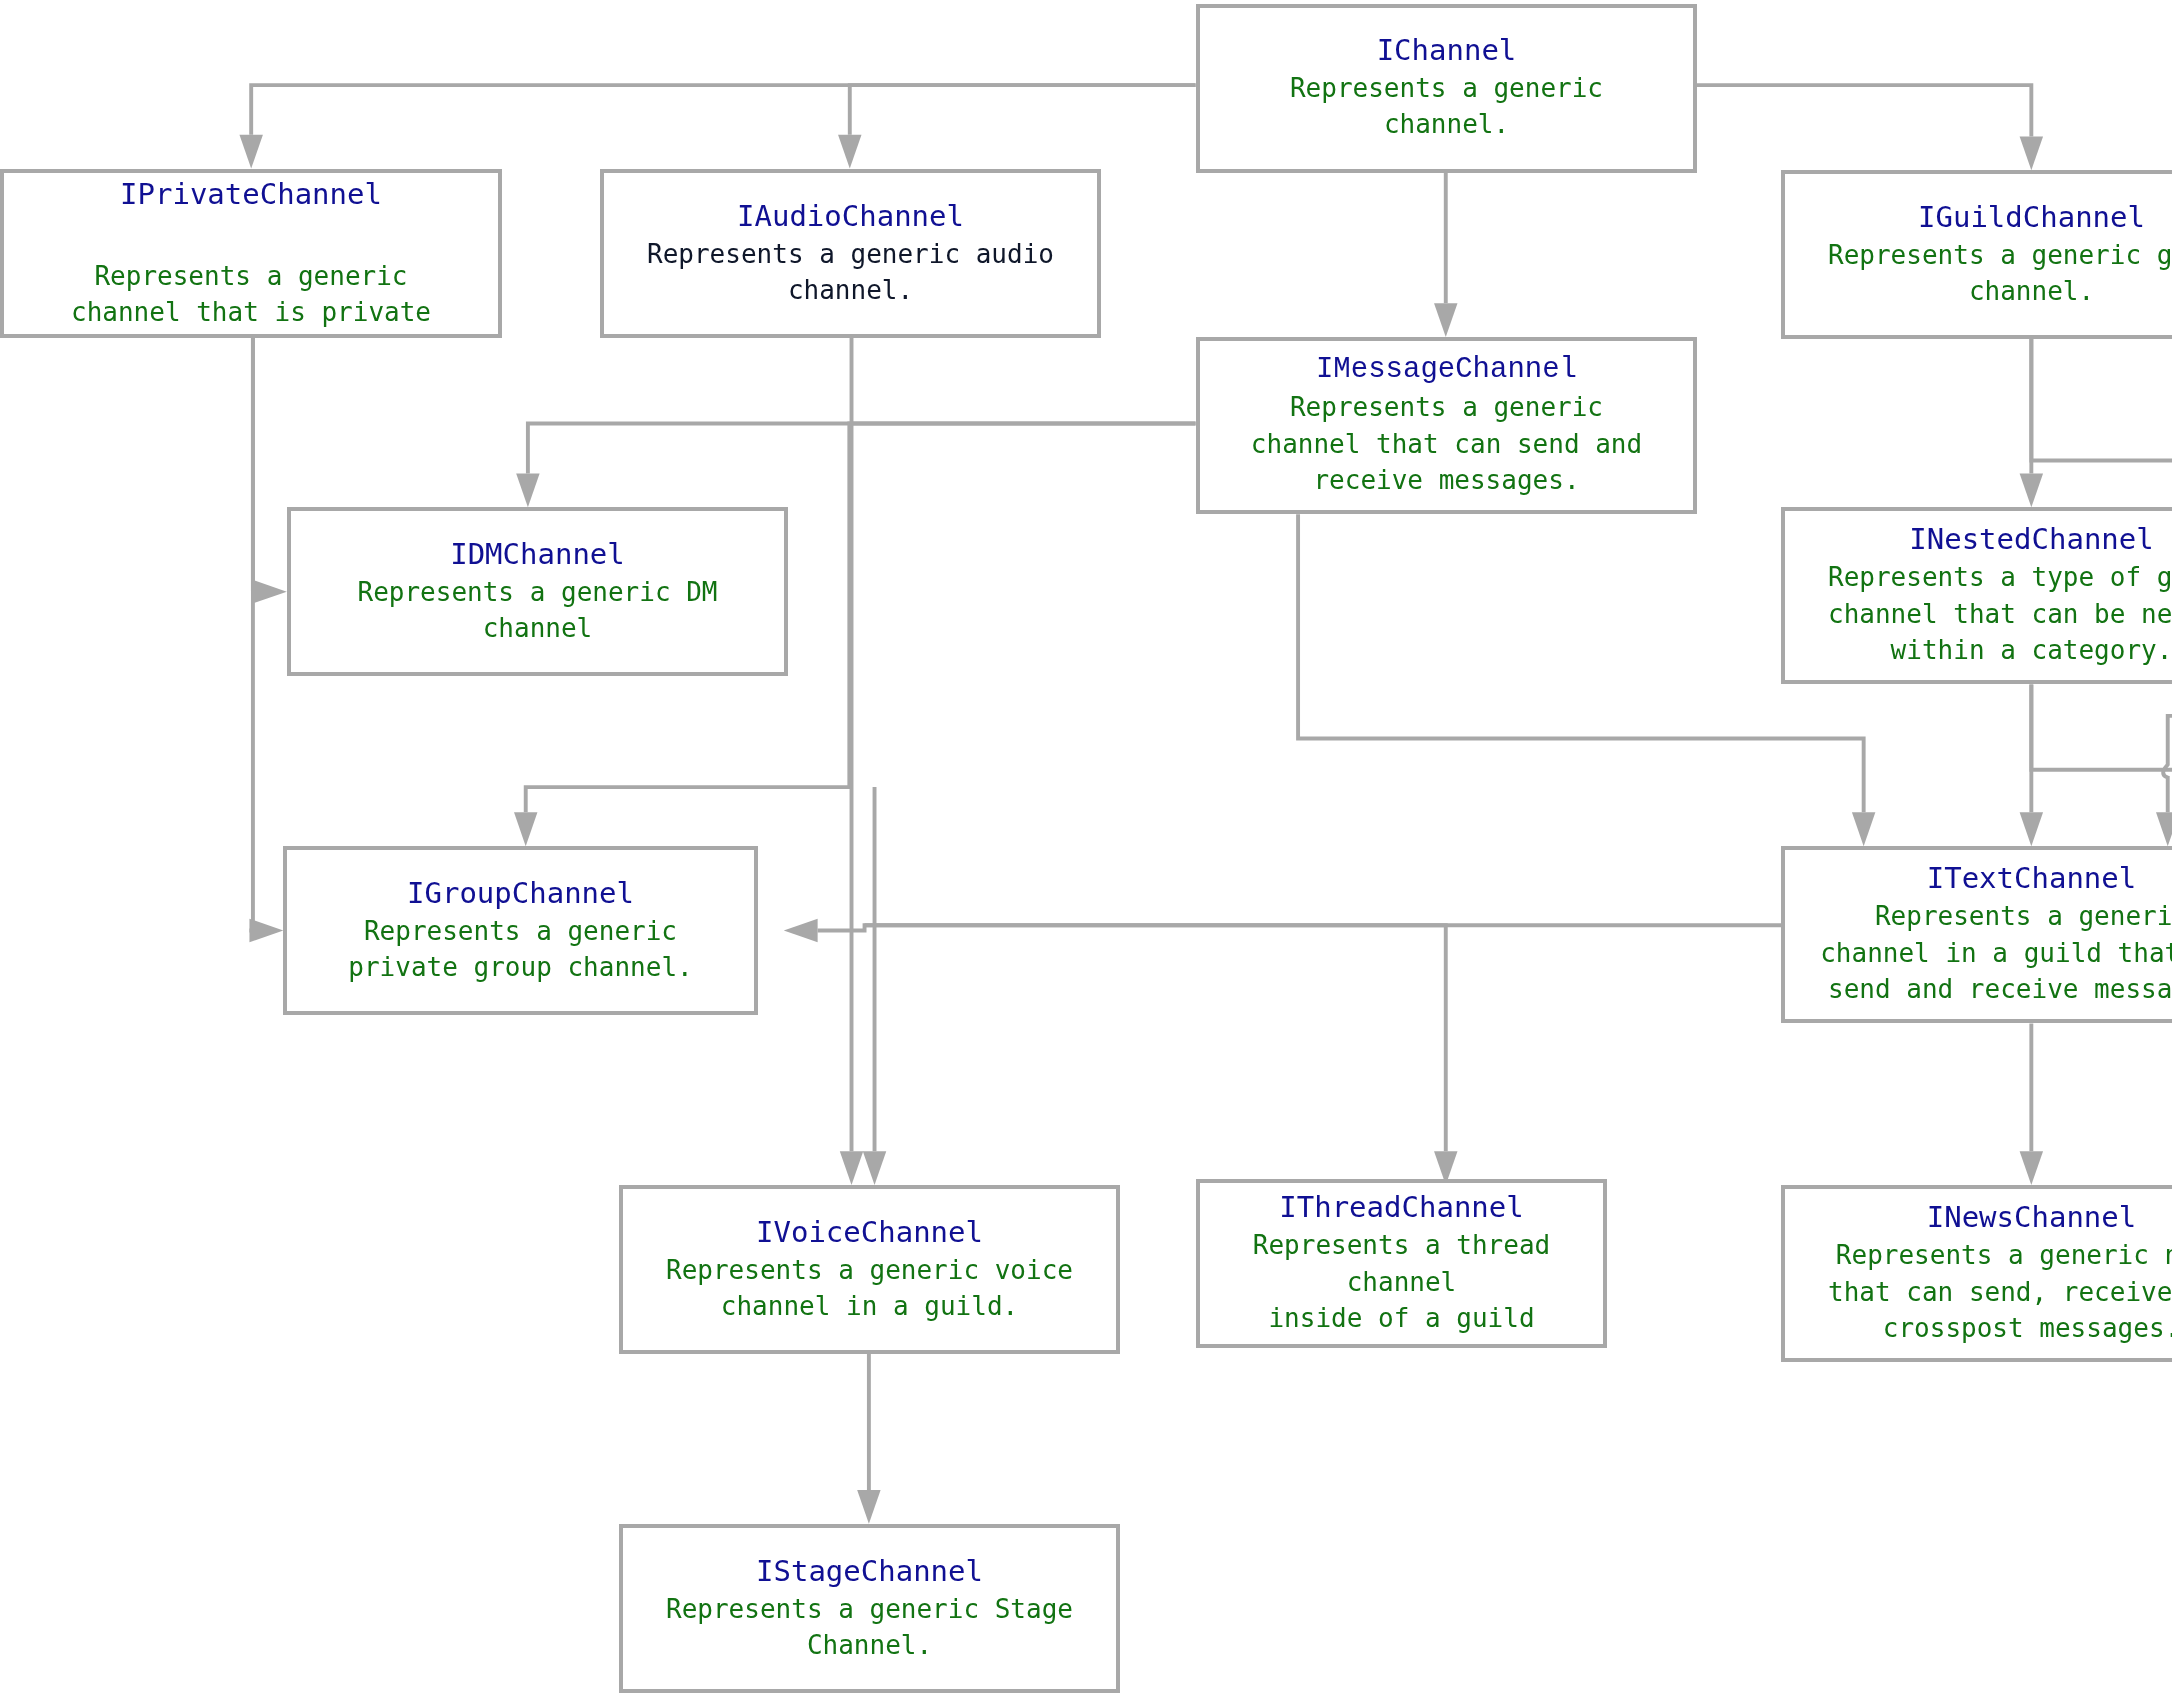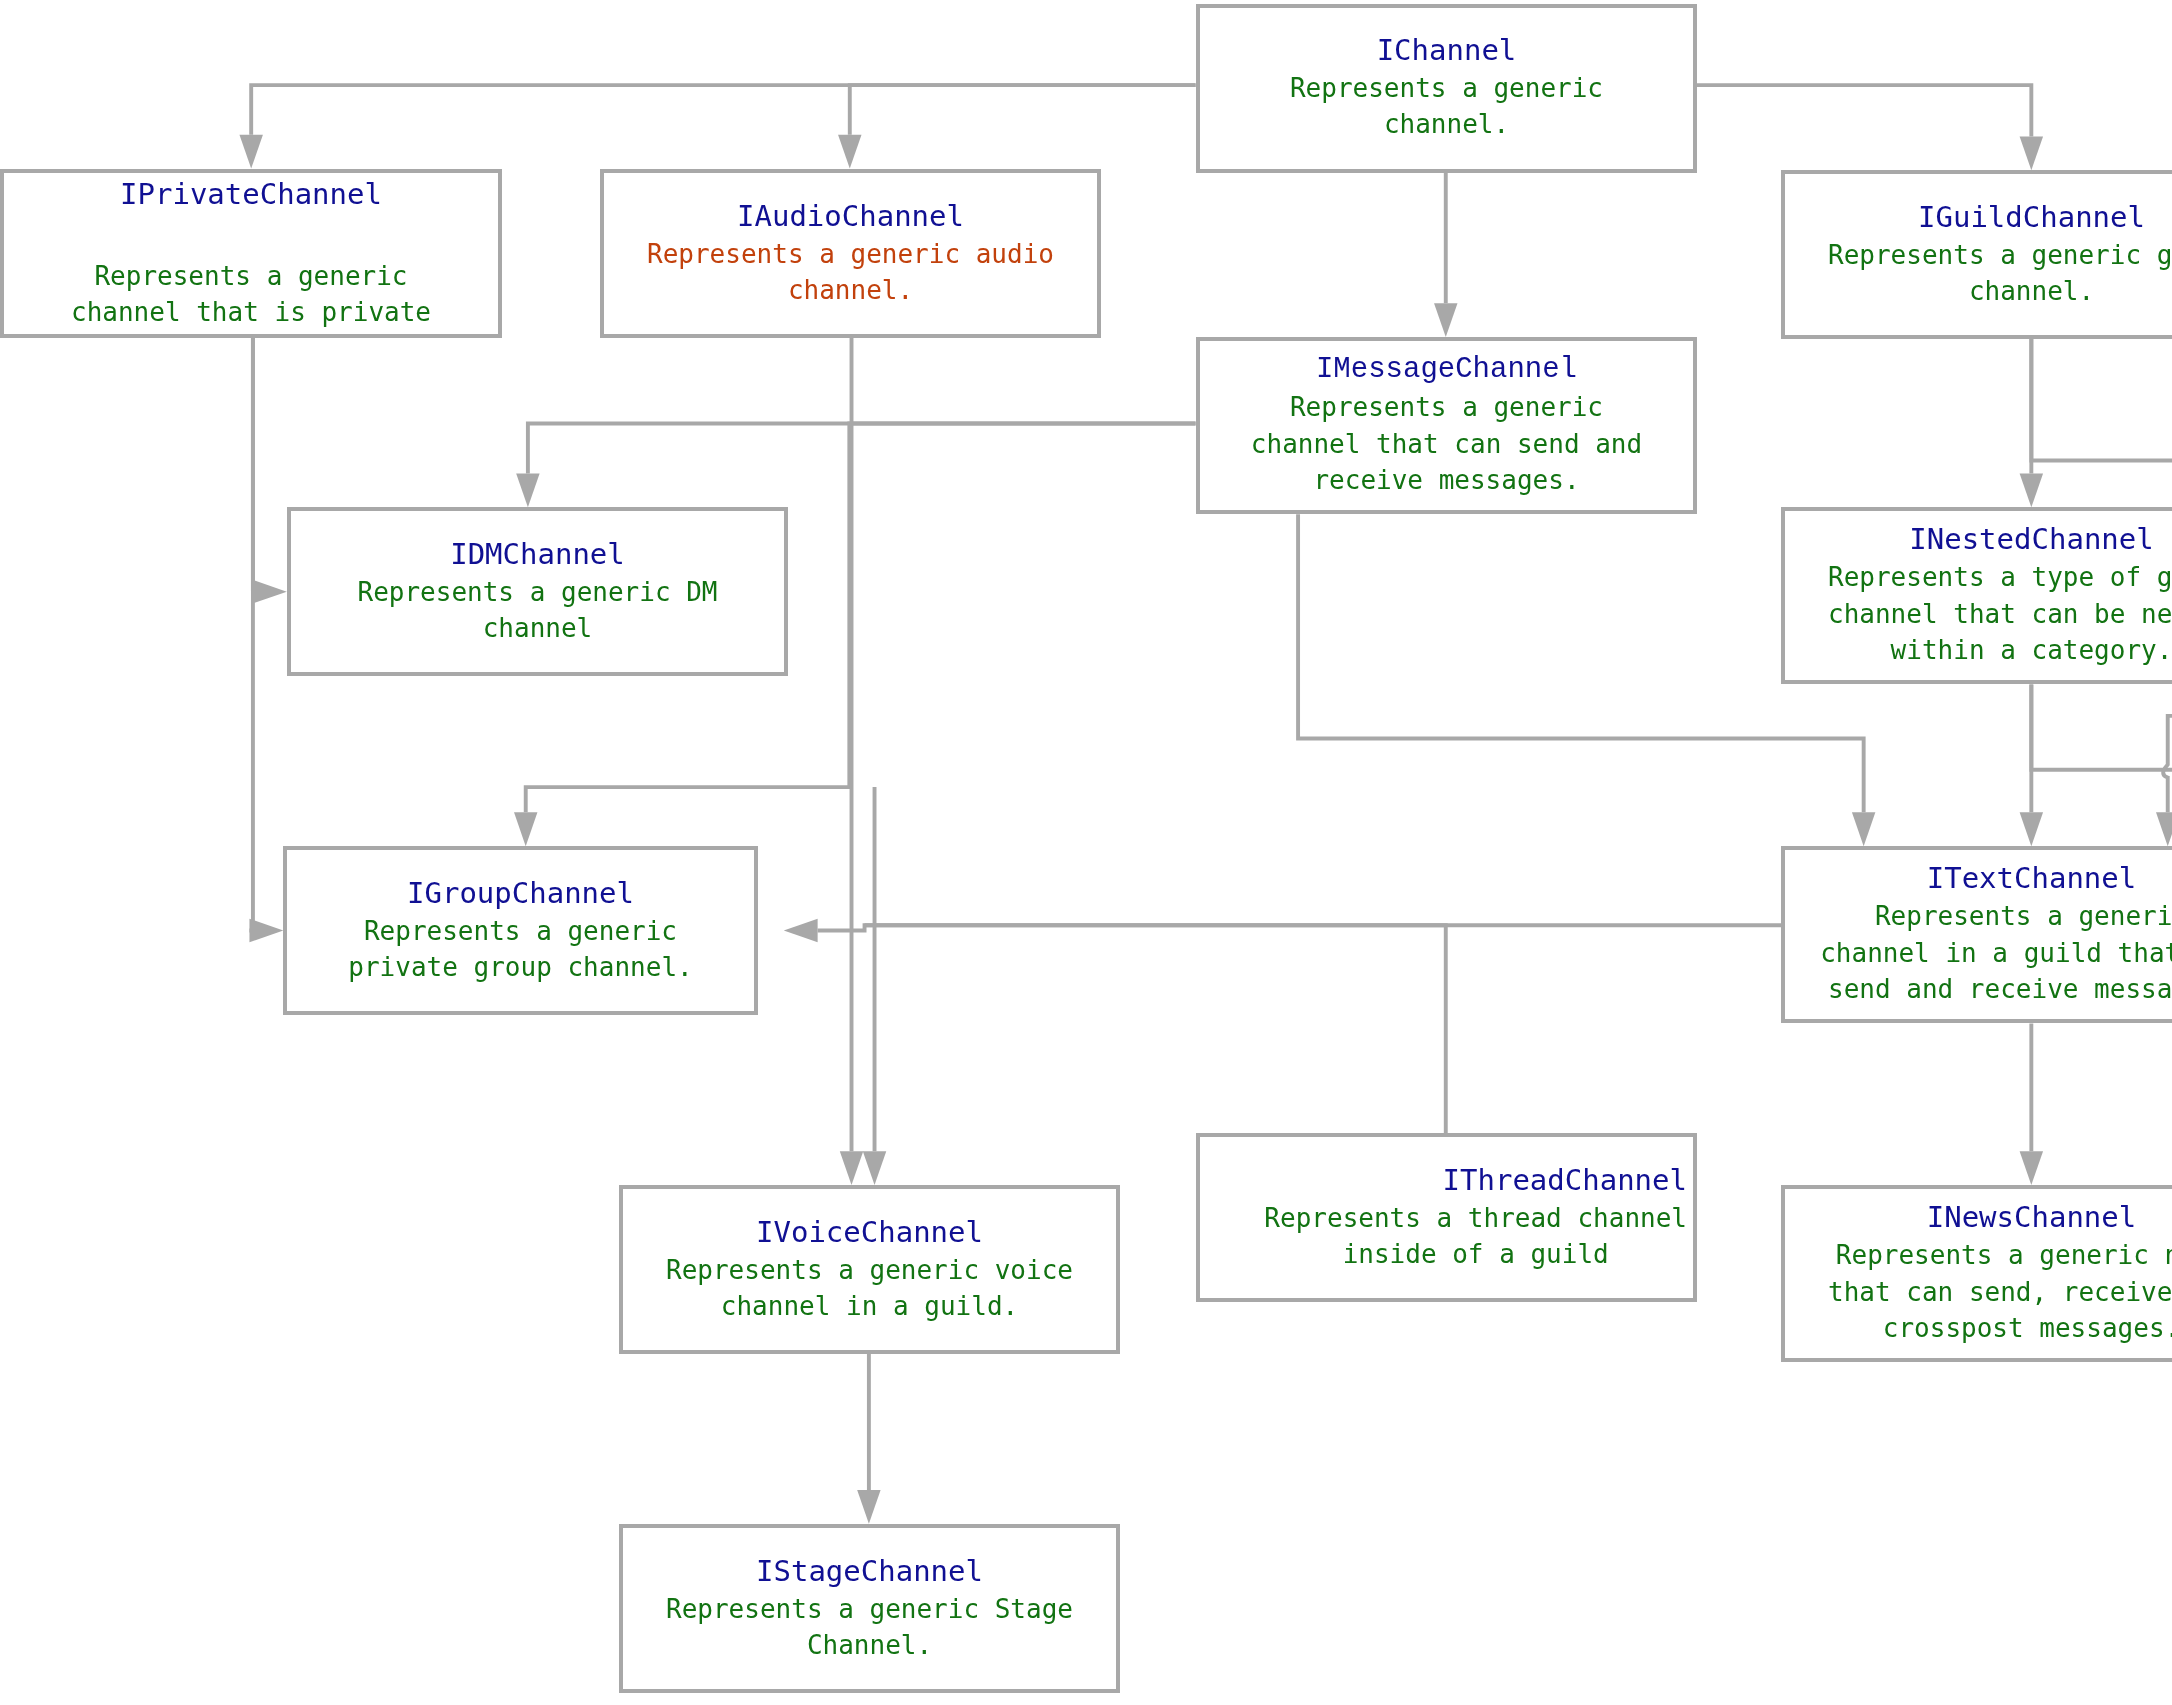--- a/index.html
+++ b/index.html
@@ -119,21 +119,21 @@
         <div class="node-desc" style="color: rgb(18, 115, 18);">Represents a generic
 channel.</div>
       </div>
       <div class="node" style="left: 0px; top: 169px; width: 502px; height: 169px; border-color: rgb(168, 168, 168); gap: 44px;">
         <div class="node-title" style="color: rgb(16, 16, 147);">IPrivateChannel</div>
         <div class="node-desc" style="color: rgb(18, 115, 18);">Represents a generic
 channel that is private</div>
       </div>
       <div class="node" style="left: 600px; top: 169px; width: 501px; height: 169px; border-color: rgb(168, 168, 168);">
         <div class="node-title" style="color: rgb(16, 16, 147);">IAudioChannel</div>
-        <div class="node-desc" style="color: #c2410c;">Represents a generic audio
+        <div class="node-desc" style="color: #0f172a;">Represents a generic audio
 channel.</div>
       </div>
       <div class="node" style="left: 1781px; top: 170px; width: 501px; height: 169px; border-color: rgb(168, 168, 168);">
         <div class="node-title" style="color: rgb(16, 16, 147);">IGuildChannel</div>
         <div class="node-desc" style="color: rgb(18, 115, 18);">Represents a generic guild
 channel.</div>
       </div>
       <div class="node" style="left: 1196px; top: 337px; width: 501px; height: 177px; border-color: rgb(168, 168, 168);">
         <div class="node-title" style="color: rgb(16, 16, 147); font-family: Liberation Mono, monospace;">IMessageChannel</div>
         <div class="node-desc" style="color: rgb(18, 115, 18);">Represents a generic
@@ -160,21 +160,21 @@
         <div class="node-title" style="color: rgb(16, 16, 147);">ITextChannel</div>
         <div class="node-desc" style="color: rgb(18, 115, 18);">Represents a generic
 channel in a guild that can
 send and receive messages.</div>
       </div>
       <div class="node" style="left: 619px; top: 1185px; width: 501px; height: 169px; border-color: rgb(168, 168, 168);">
         <div class="node-title" style="color: rgb(16, 16, 147);">IVoiceChannel</div>
         <div class="node-desc" style="color: rgb(18, 115, 18);">Represents a generic voice
 channel in a guild.</div>
       </div>
-      <div class="node" style="left: 1196px; top: 1133px; width: 501px; height: 169px; border-color: rgb(168, 168, 168); align-items: flex-end;">
+      <div class="node" style="left: 1196px; top: 1179px; width: 411px; height: 169px; border-color: rgb(168, 168, 168);">
         <div class="node-title" style="color: rgb(16, 16, 147);">IThreadChannel</div>
         <div class="node-desc" style="color: rgb(18, 115, 18);">Represents a thread channel
 inside of a guild</div>
       </div>
       <div class="node" style="left: 1781px; top: 1185px; width: 501px; height: 177px; border-color: rgb(168, 168, 168);">
         <div class="node-title" style="color: rgb(16, 16, 147);">INewsChannel</div>
         <div class="node-desc" style="color: rgb(18, 115, 18);">Represents a generic news
 that can send, receive and
 crosspost messages.</div>
       </div>

